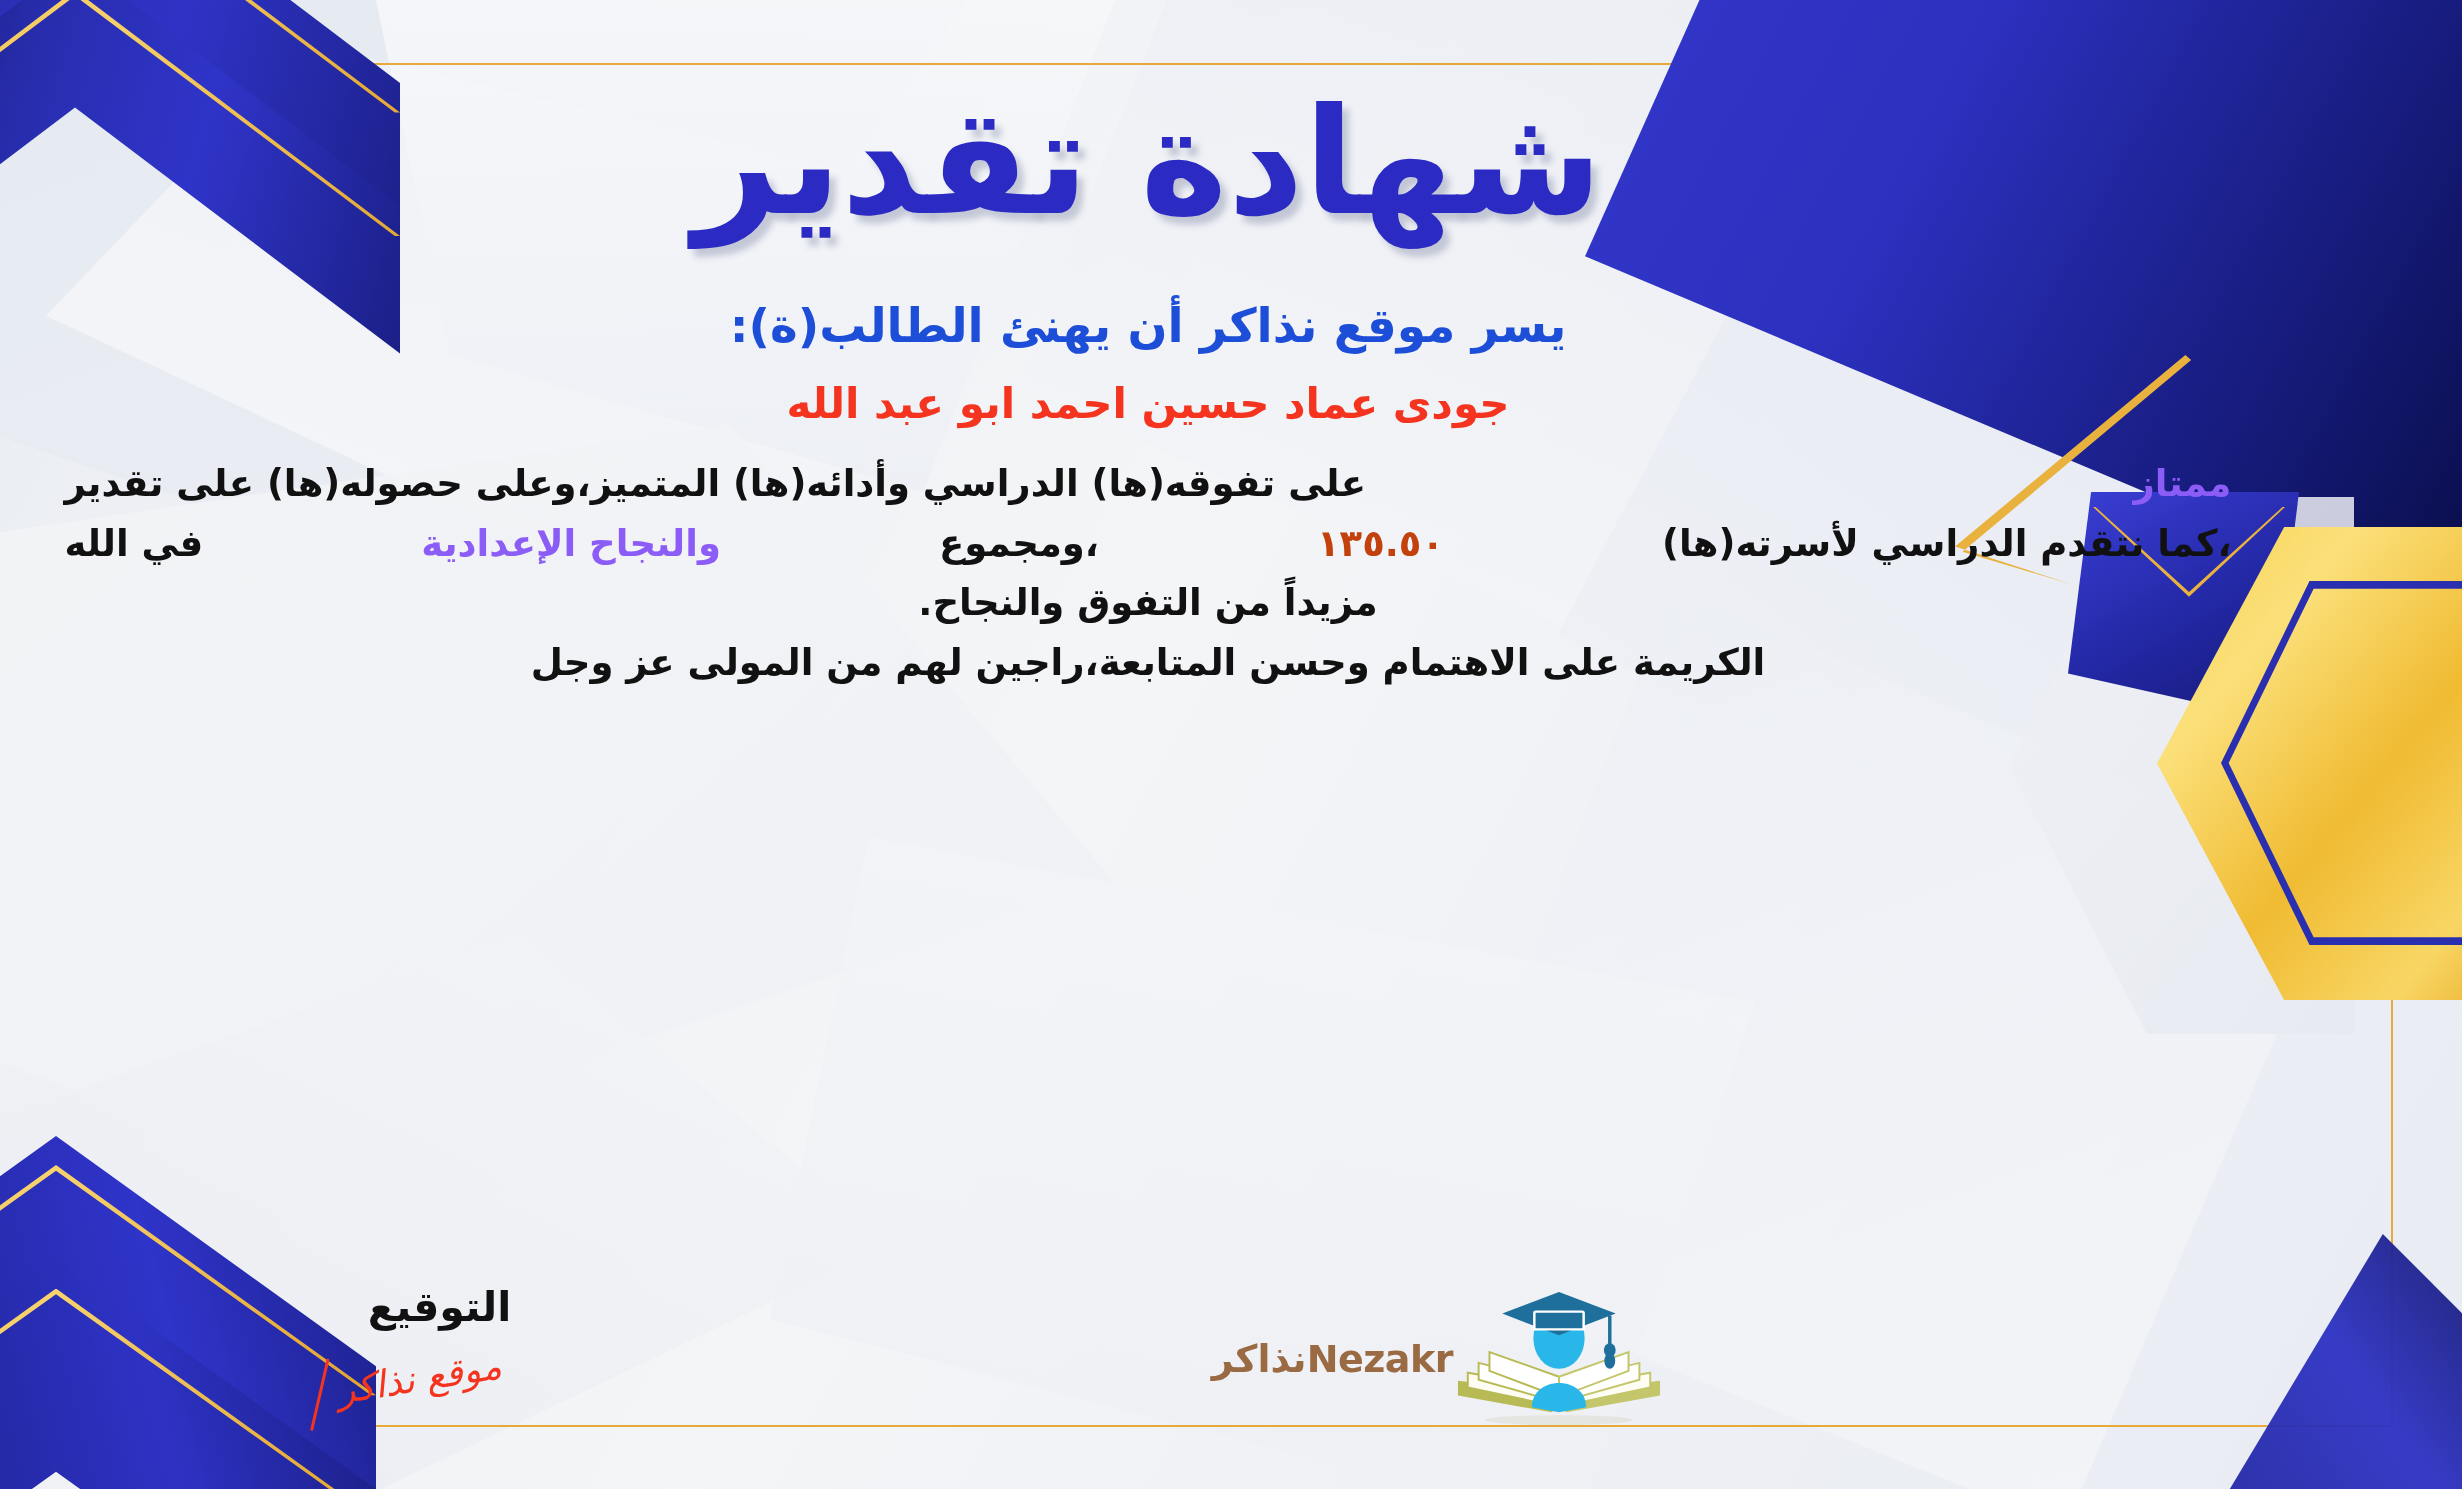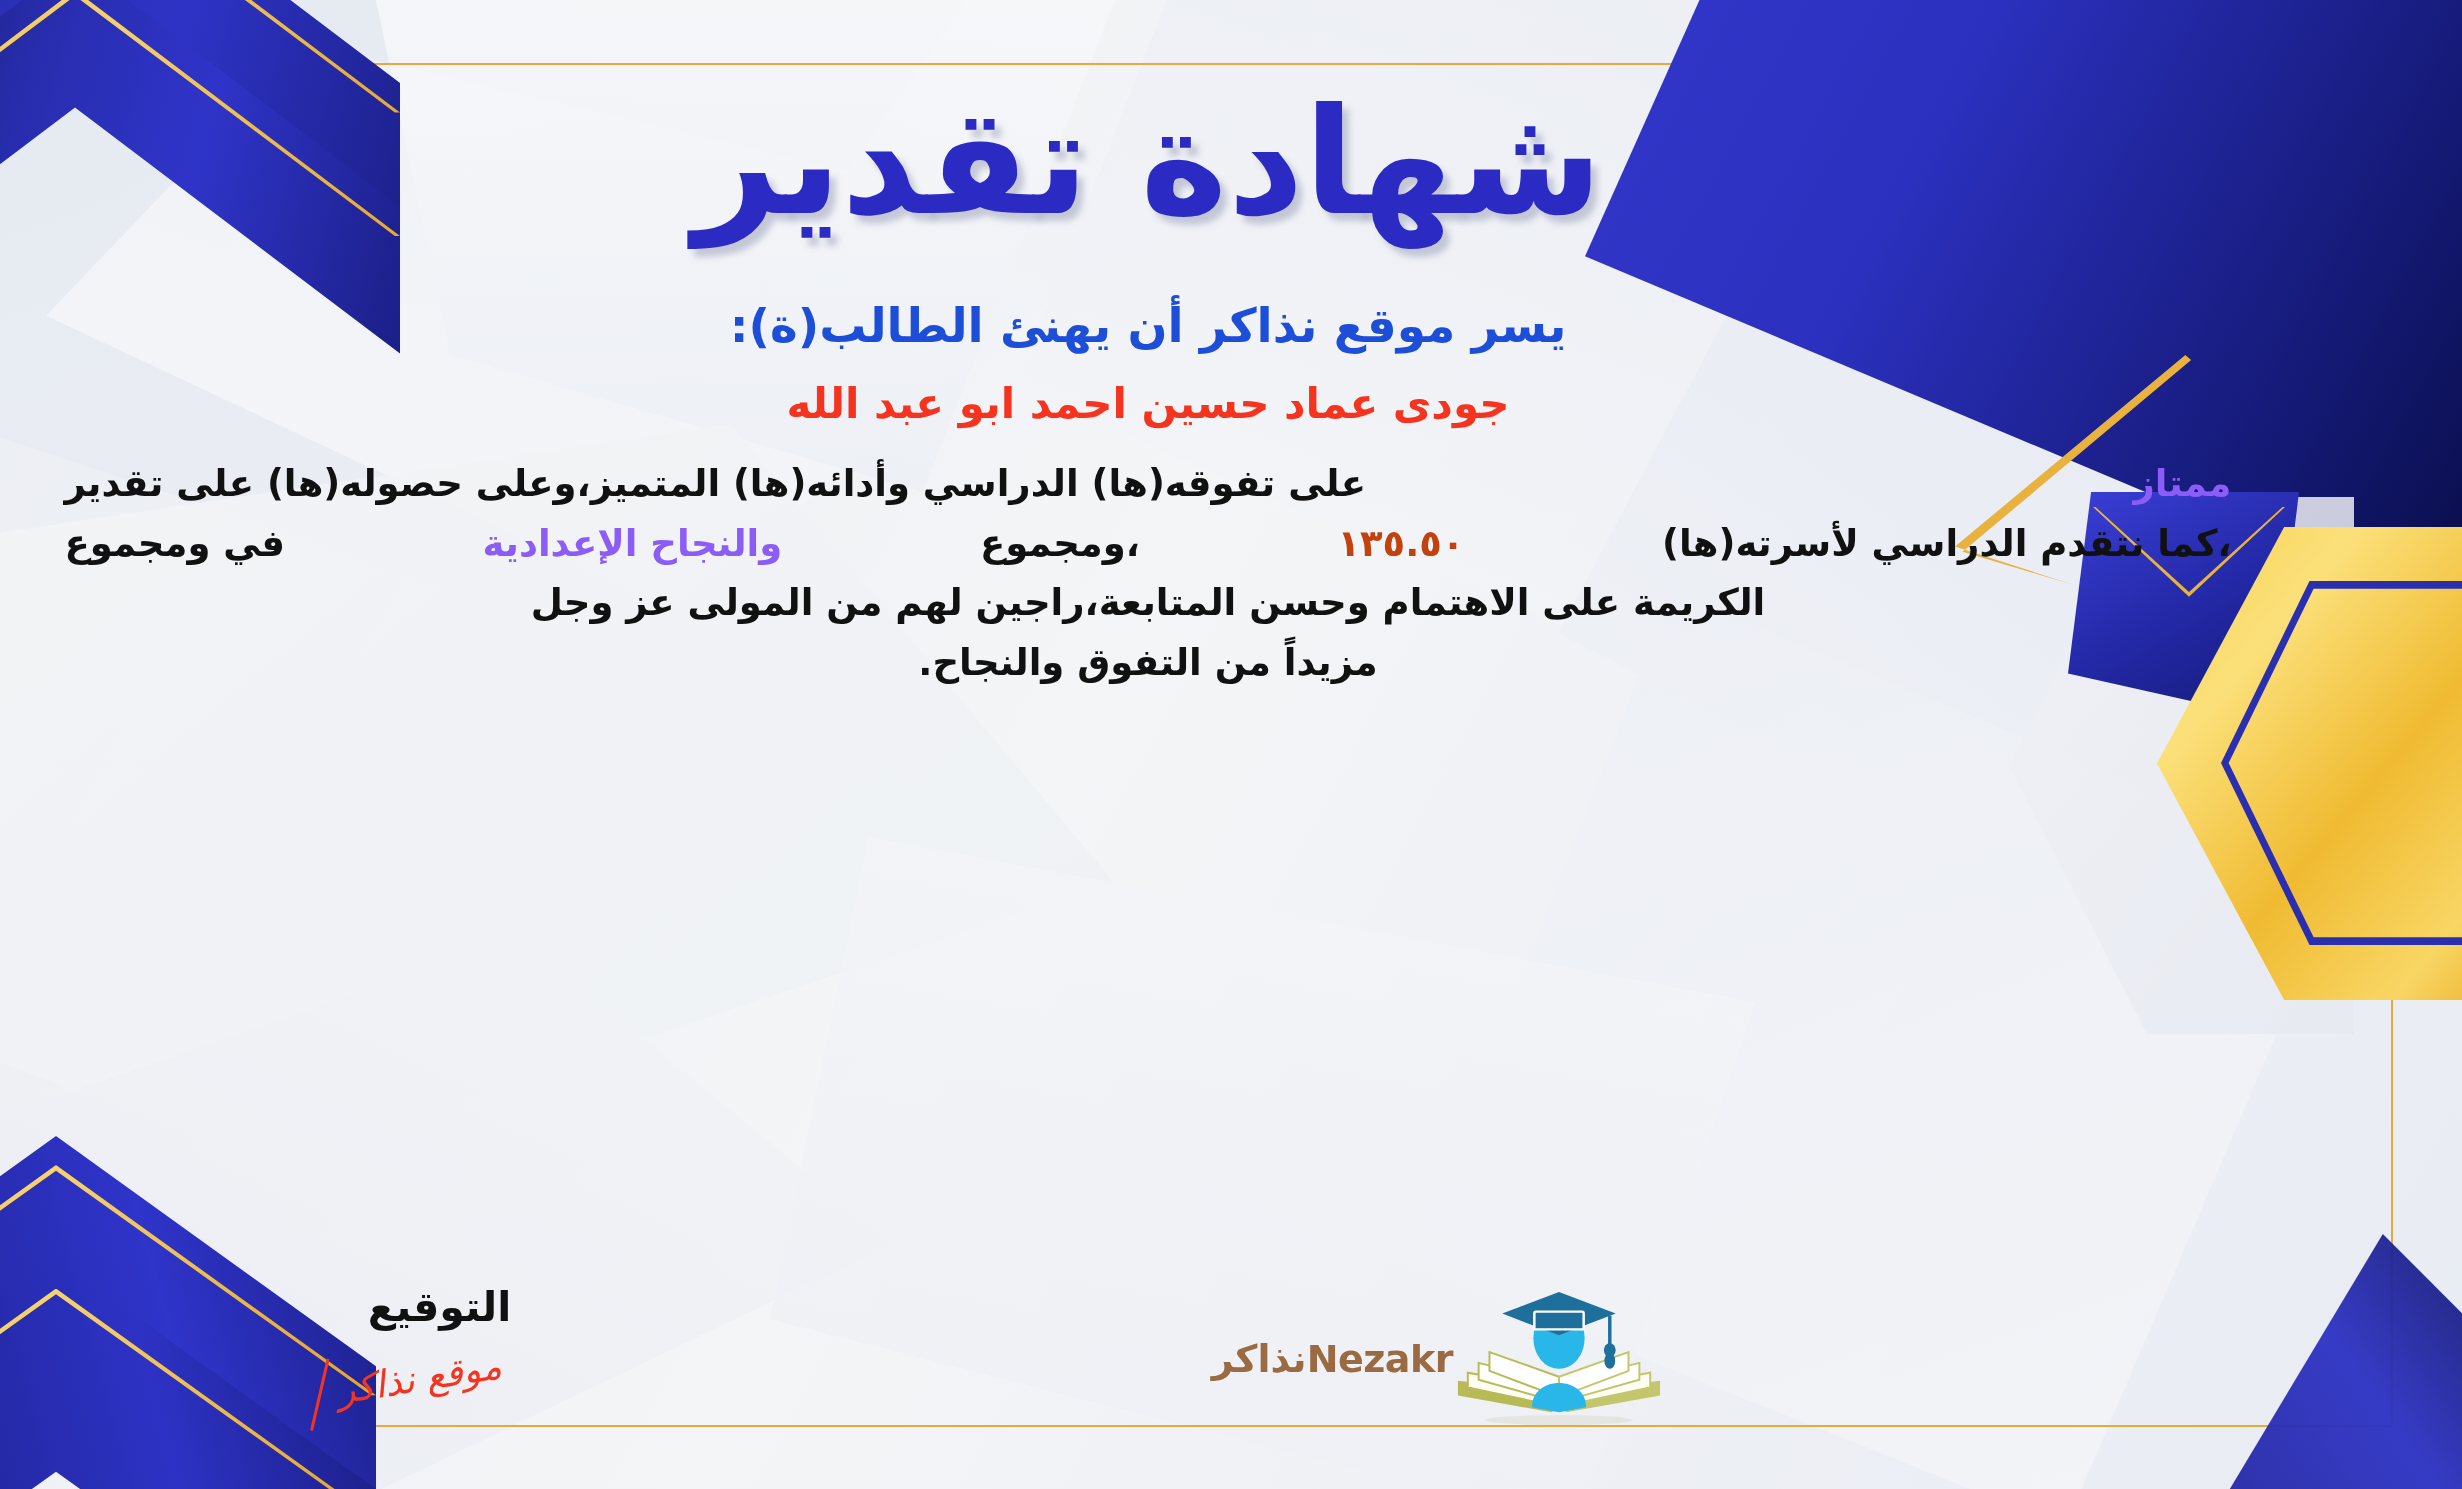--- a/index.html
+++ b/index.html
@@ -330,26 +330,26 @@
       <div class="body-line ln-justify">
         <span class="hl">ممتاز</span>
         <span>على تفوقه(ها) الدراسي وأدائه(ها) المتميز،وعلى حصوله(ها) على تقدير</span>
       </div>
 
       <div class="body-line ln-justify">
         <span>،كما نتقدم الدراسي لأسرته(ها)</span>
         <span class="num">١٣٥.٥٠</span>
         <span>،ومجموع</span>
         <span class="hl">والنجاح الإعدادية</span>
-        <span>في ومجموع</span>
+        <span>في الله</span>
       </div>
 
+      <div class="body-line">مزيداً من التفوق والنجاح.</div>
+
       <div class="body-line">الكريمة على الاهتمام وحسن المتابعة،راجين لهم من المولى عز وجل</div>
-
-      <div class="body-line">مزيداً من التفوق والنجاح.</div>
 
     </div>
 
   </div>
 
   <div class="footer">
 
     <div class="logo-block">
       <div class="logo-mark">
         <svg viewBox="0 0 430 300" width="212" height="148" aria-hidden="true">

